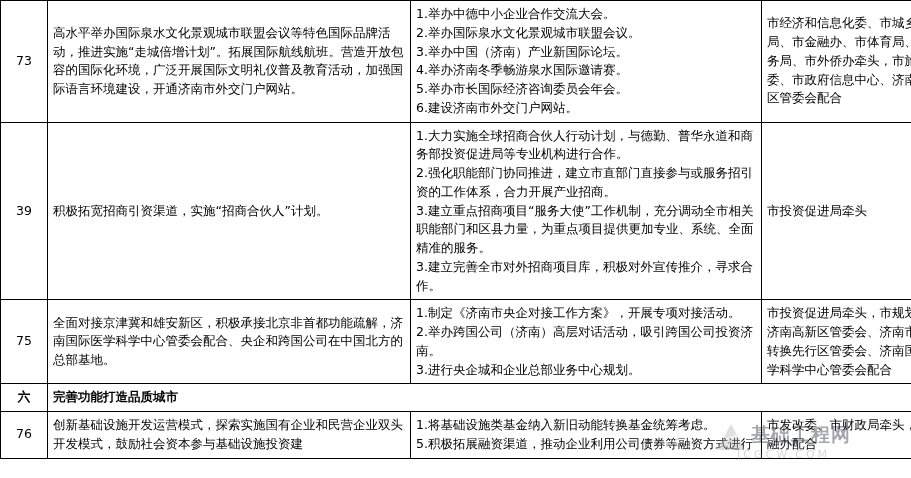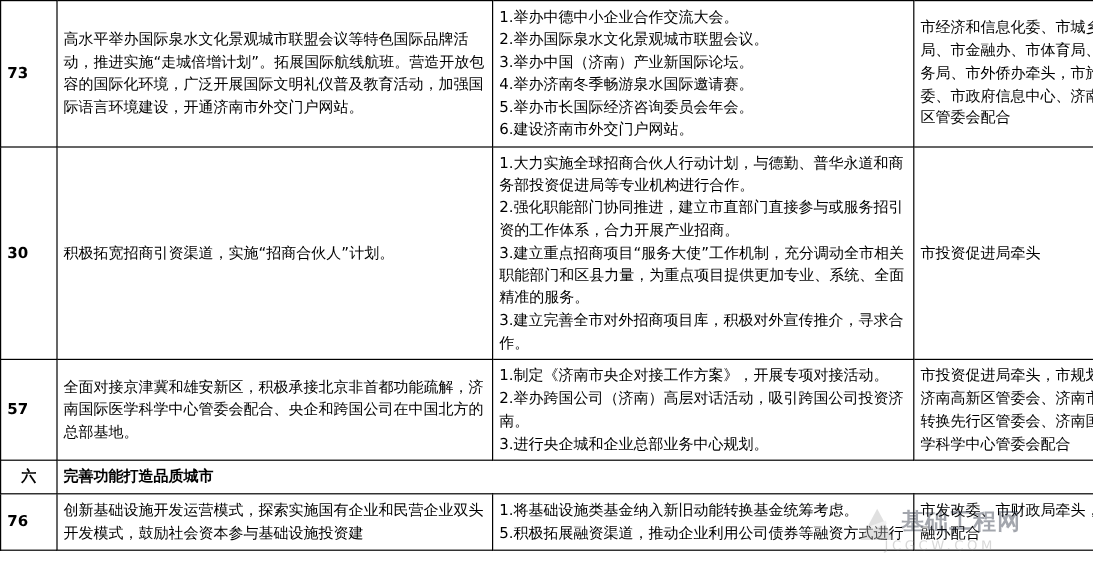--- a/index.html
+++ b/index.html
@@ -23,23 +23,23 @@
   table.doc-table td {
     border: 1px solid #000000;
     vertical-align: middle;
     font-size: 12.5px;
     line-height: 1.5;
     padding: 4px 5px 4px 5px;
     word-break: break-all;
   }
   td.col-num {
     width: 36px;
+    text-align: center;
     vertical-align: middle;
     font-size: 13px;
-    font-weight: bold;
   }
   td.col-task {
     width: 352px;
     vertical-align: middle;
   }
   td.col-detail {
     width: 340px;
     vertical-align: top;
   }
   td.col-dept {
@@ -138,37 +138,37 @@
           <div>3.举办中国（济南）产业新国际论坛。</div>
           <div>4.举办济南冬季畅游泉水国际邀请赛。</div>
           <div>5.举办市长国际经济咨询委员会年会。</div>
           <div>6.建设济南市外交门户网站。</div>
         </div>
       </td>
       <td class="col-dept">市经济和信息化委、市城乡水务局、市金融办、市体育局、市商务局、市外侨办牵头，市旅发委、市政府信息中心、济南高新区管委会配合</td>
     </tr>
 
     <tr>
-      <td class="col-num">30</td>
+      <td class="col-num">39</td>
       <td class="col-task">
         <div class="task-text">积极拓宽招商引资渠道，实施“招商合伙人”计划。</div>
       </td>
       <td class="col-detail">
         <div class="lines">
           <div>1.大力实施全球招商合伙人行动计划，与德勤、普华永道和商务部投资促进局等专业机构进行合作。</div>
           <div>2.强化职能部门协同推进，建立市直部门直接参与或服务招引资的工作体系，合力开展产业招商。</div>
           <div>3.建立重点招商项目“服务大使”工作机制，充分调动全市相关职能部门和区县力量，为重点项目提供更加专业、系统、全面精准的服务。</div>
           <div>3.建立完善全市对外招商项目库，积极对外宣传推介，寻求合作。</div>
         </div>
       </td>
       <td class="col-dept">市投资促进局牵头</td>
     </tr>
 
     <tr>
-      <td class="col-num">57</td>
+      <td class="col-num">75</td>
       <td class="col-task">
         <div class="task-text">全面对接京津冀和雄安新区，积极承接北京非首都功能疏解，济南国际医学科学中心管委会配合、央企和跨国公司在中国北方的总部基地。</div>
       </td>
       <td class="col-detail">
         <div class="lines">
           <div>1.制定《济南市央企对接工作方案》，开展专项对接活动。</div>
           <div>2.举办跨国公司（济南）高层对话活动，吸引跨国公司投资济南。</div>
           <div>3.进行央企城和企业总部业务中心规划。</div>
         </div>
       </td>

